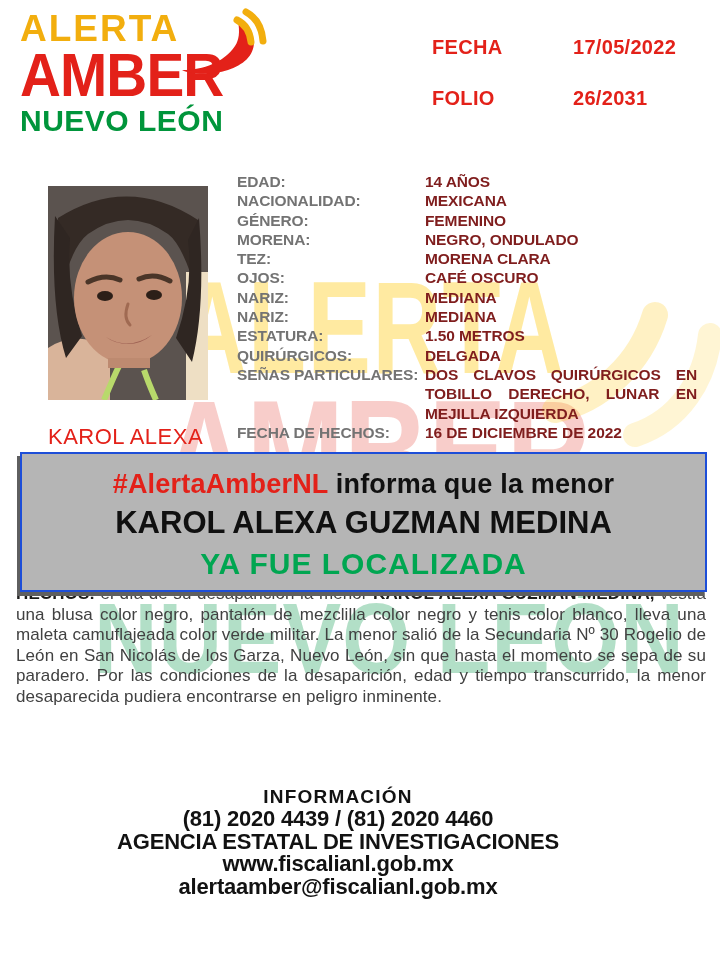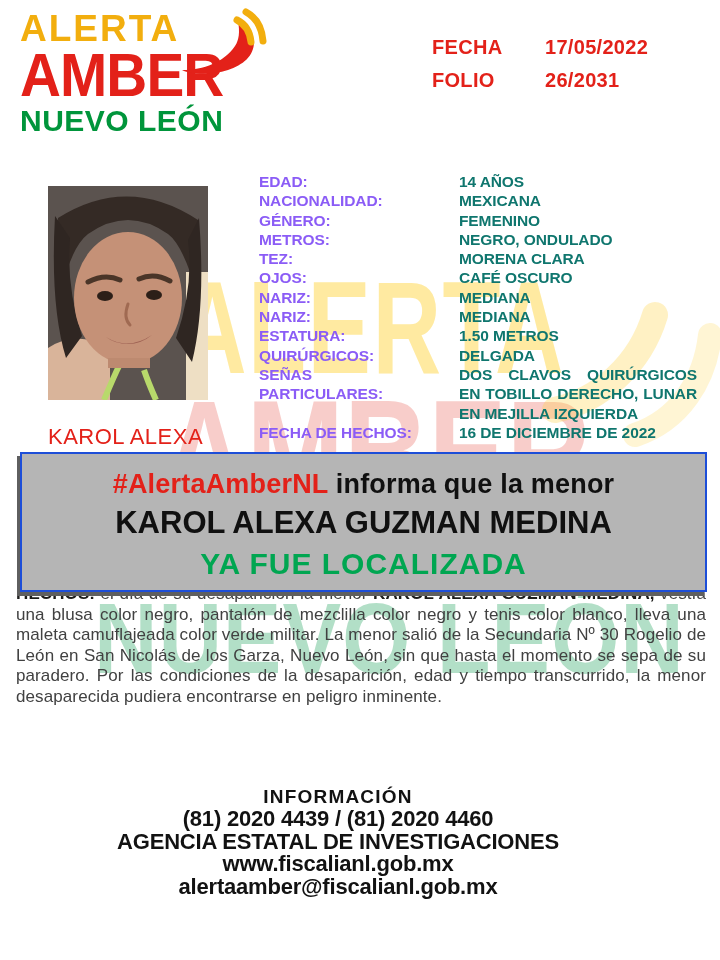--- a/index.html
+++ b/index.html
@@ -20,33 +20,33 @@
   
   .logo { position:absolute; left:20px; top:10px; z-index:2; }
   .logo-alerta { color:#F2AE0E; font-size:37px; font-weight:800; letter-spacing:2px; line-height:1.0; }
   .logo-amber  { color:#E32119; font-size:61px; font-weight:800; letter-spacing:-1px; line-height:0.93;
                  transform:scaleX(0.93); transform-origin:left; }
   .logo-region { color:#00953B; font-size:30px; font-weight:800; letter-spacing:0.5px; line-height:1.12; }
   .megaphone { position:absolute; left:178px; top:8px; z-index:3; }
 
   .meta { position:absolute; left:432px; top:36px; z-index:2;
           display:grid; grid-template-columns:113px auto; row-gap:10px;
-          color:#E32119; font-weight:700; font-size:20px; letter-spacing:0.3px; }
+          color:#E32119; font-weight:700; font-size:20px; letter-spacing:0.3px;gap:28px; }
 
   
   .photo { position:absolute; left:48px; top:186px; width:160px; height:214px; z-index:2; }
   .person-name { position:absolute; left:48px; top:424px; z-index:2;
                  color:#E32119; font-size:22px; font-weight:400; letter-spacing:0.5px; }
 
   
   .fields { position:absolute; left:237px; top:172px; width:460px; z-index:2;
             display:grid; grid-template-columns:188px 272px;
             font-size:15.5px; font-weight:700; line-height:19.3px; letter-spacing:-0.1px; }
-  .f-label { color:#8b5cf6;margin-left:22px; }
-  .f-value { color:#0f766e;margin-left:34px; }
+  .f-label { color:#737373; }
+  .f-value { color:#7f1d1d; }
   .f-just  { text-align:justify; }
 
   
   .banner { position:absolute; left:20px; top:452px; width:687px; height:140px; z-index:5;
             background:#B5B5B5; border:2px solid #1d4ed8; box-sizing:border-box;
             box-shadow:-3px 4px 0 0 #5f5f5f; text-align:center; color:#101010; }
   .banner .l1 { margin-top:15px; font-size:27px; font-weight:700; letter-spacing:0.2px; }
   .banner .l1 .tag { color:#E32119; }
   .banner .l2 { margin-top:5px; font-size:31px; font-weight:700; }
   .banner .l3 { margin-top:6px; font-size:30px; font-weight:700; color:#00A651; letter-spacing:1px; }
@@ -115,21 +115,21 @@
   </div>
   <div class="person-name">KAROL ALEXA</div>
 
   <div class="fields">
     <div class="f-label">EDAD:</div>
     <div class="f-value">14 AÑOS</div>
     <div class="f-label">NACIONALIDAD:</div>
     <div class="f-value">MEXICANA</div>
     <div class="f-label">GÉNERO:</div>
     <div class="f-value">FEMENINO</div>
-    <div class="f-label">METROS:</div>
+    <div class="f-label">MORENA:</div>
     <div class="f-value">NEGRO, ONDULADO</div>
     <div class="f-label">TEZ:</div>
     <div class="f-value">MORENA CLARA</div>
     <div class="f-label">OJOS:</div>
     <div class="f-value">CAFÉ OSCURO</div>
     <div class="f-label">NARIZ:</div>
     <div class="f-value">MEDIANA</div>
     <div class="f-label">NARIZ:</div>
     <div class="f-value">MEDIANA</div>
     <div class="f-label">ESTATURA:</div>

